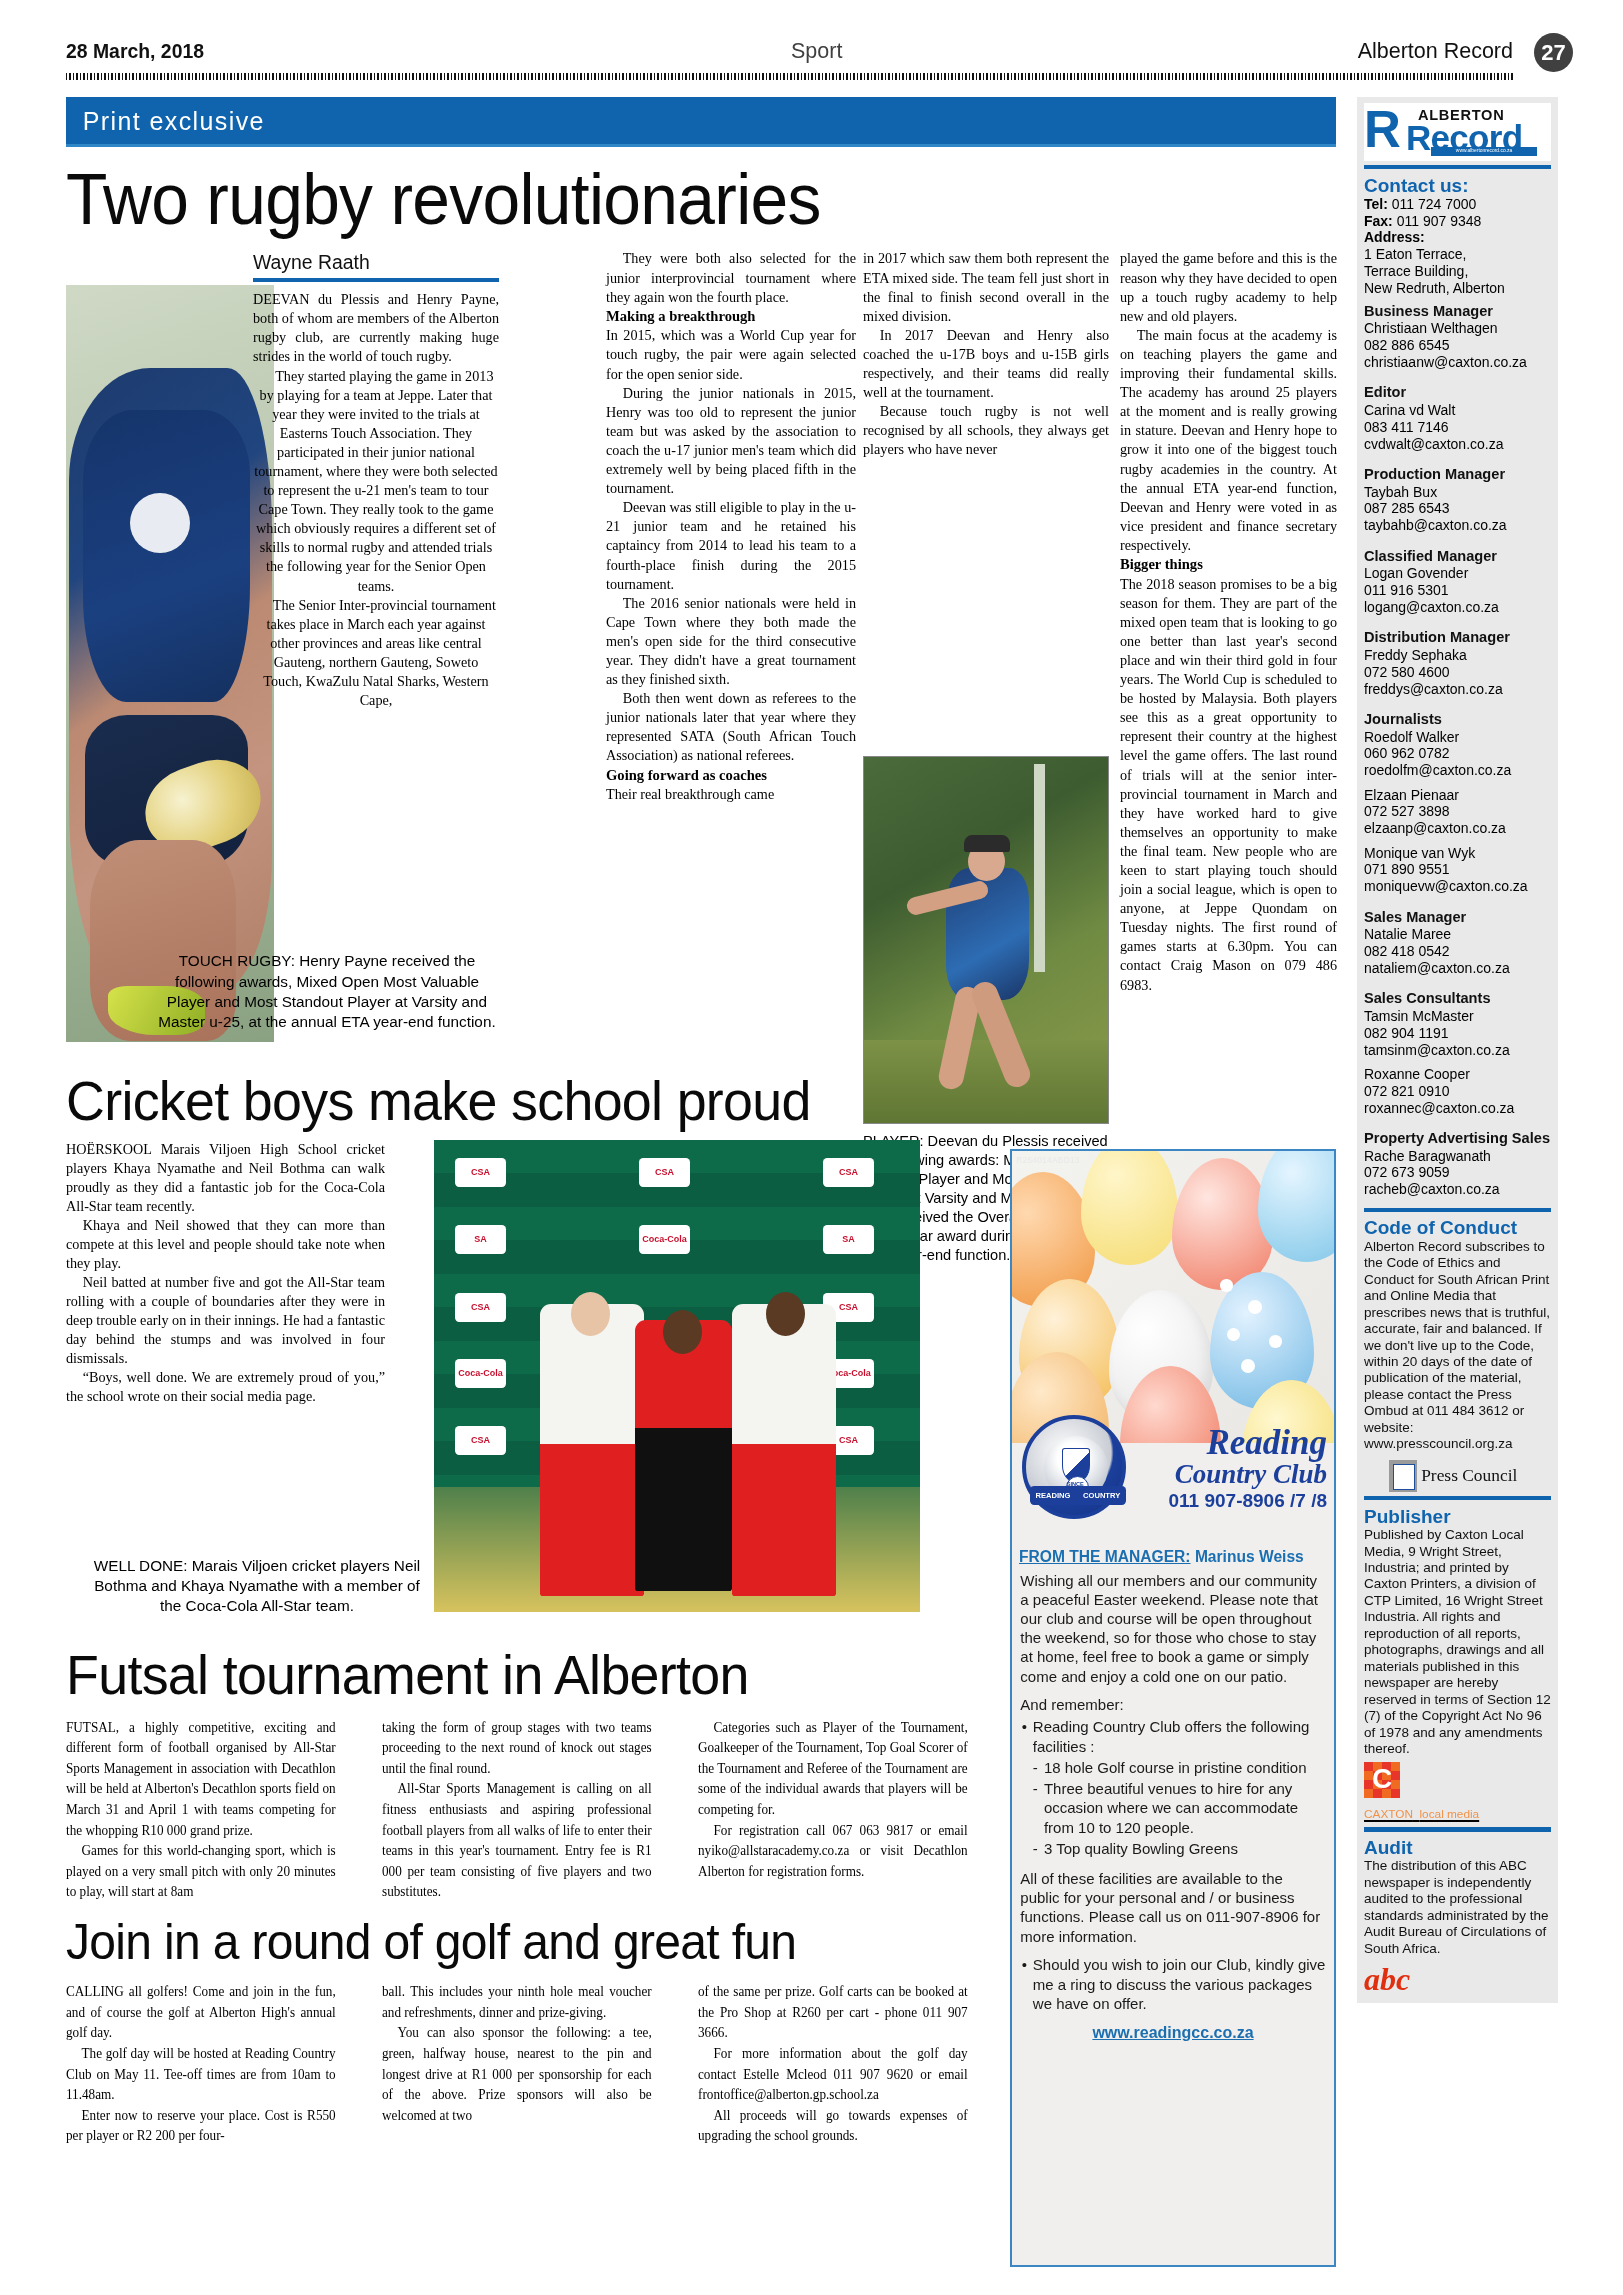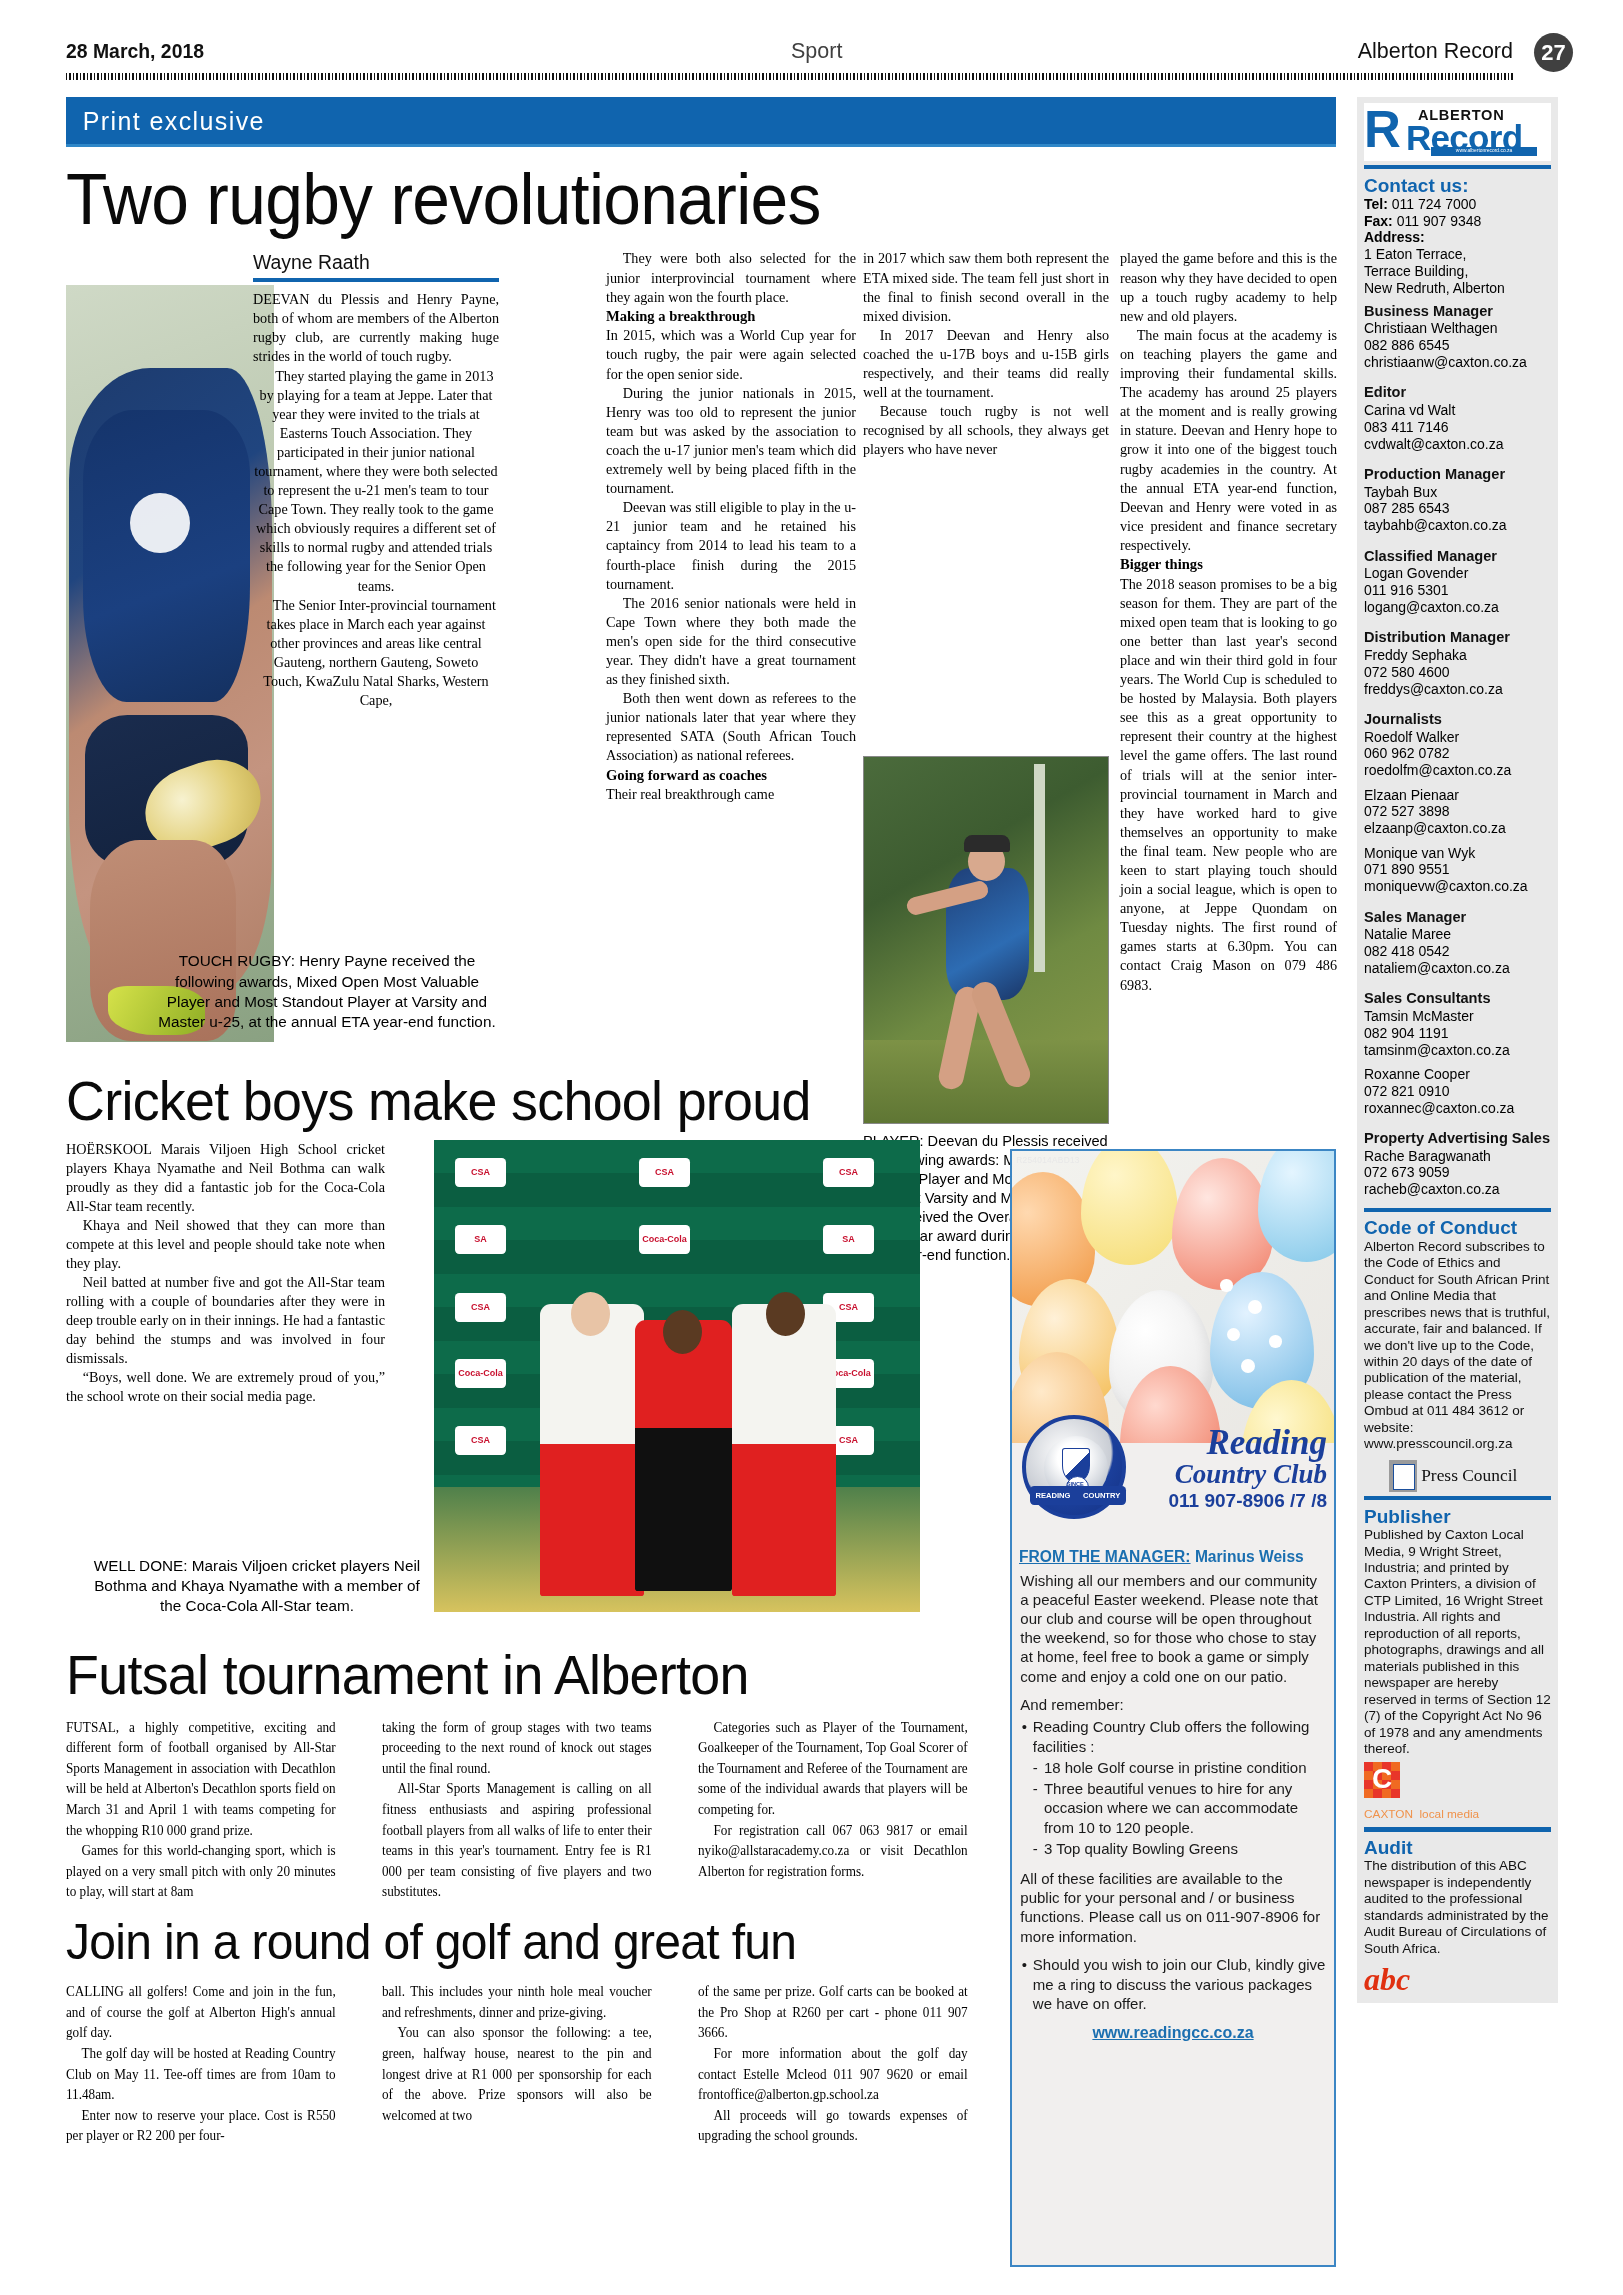--- a/index.html
+++ b/index.html
@@ -215,21 +215,21 @@
   .sb-sub { font-size:14.6px; font-weight:bold; color:#111; line-height:1.2; margin-top:6.2px; }
   .sb-t { font-size:14px; color:#000000; line-height:1.2; }
   .sb-t b { font-weight:bold; }
   .sb-gap { height:7.6px; }
   .sb-body { font-size:13.5px; line-height:1.22; color:#111; }
   .press { display:flex; align-items:center; gap:4.2px; margin:7px 0 2.8px 25px; }
   .press .mark { width:28px; height:32px; background:#9b9b9b; position:relative; }
   .press .mark:after { content:""; position:absolute; left:4.2px; top:4.2px; width:19.4px; height:23.6px;
         background:#fff; border:1.4px solid #1b4f9c; }
   .press .txt { font-family:"Liberation Serif",serif; font-size:17.4px; line-height:1; color:#111; }
-  .caxton { margin-top:4.2px; }
+  .caxton { margin-top:4.2px;text-decoration:underline; }
   .caxton .sq { width:36px; height:36px;
         background:repeating-conic-gradient(#f06a22 0 25%, #e8352a 0 50%) 0 0/18px 18px;
         position:relative; }
   .caxton .sq:after { content:"C"; position:absolute; left:50%; top:50%; transform:translate(-50%,-52%);
         color:#fff; font-family:"Liberation Sans",sans-serif; font-weight:bold; font-size:28px; }
   .caxton .nm { font-family:"Liberation Sans",sans-serif; font-size:21px; color:#111;
         letter-spacing:0.7px; margin-top:1.4px; }
   .caxton .nm span { font-size:11.8px; color:#f0924a; letter-spacing:0; }
   .abc { margin-top:5.6px; font-family:"Liberation Serif",serif; font-size:32px; color:#e03010;
         font-style:italic; font-weight:bold; line-height:1; }

